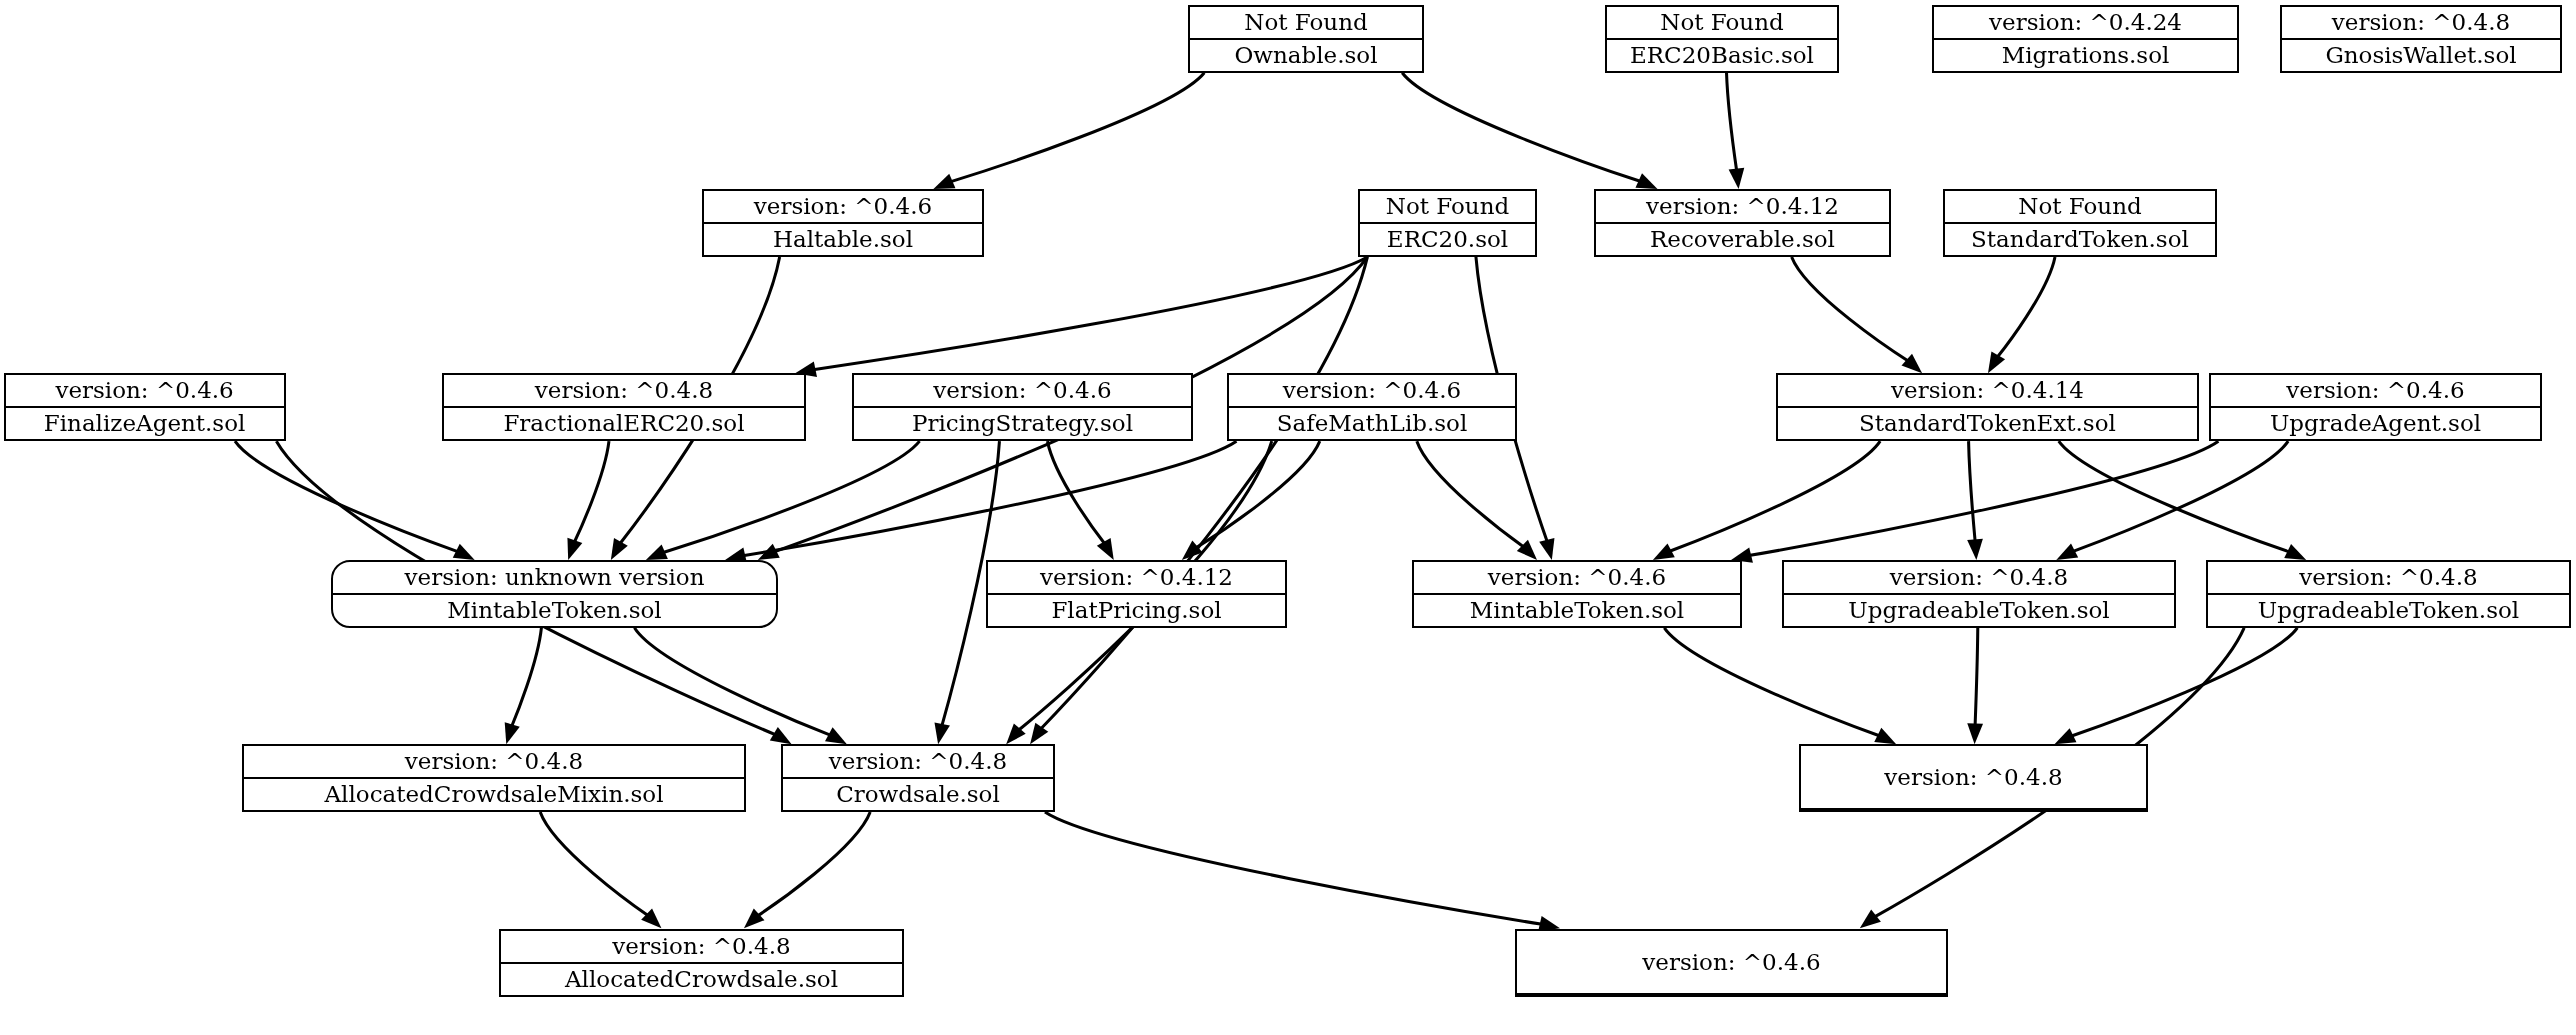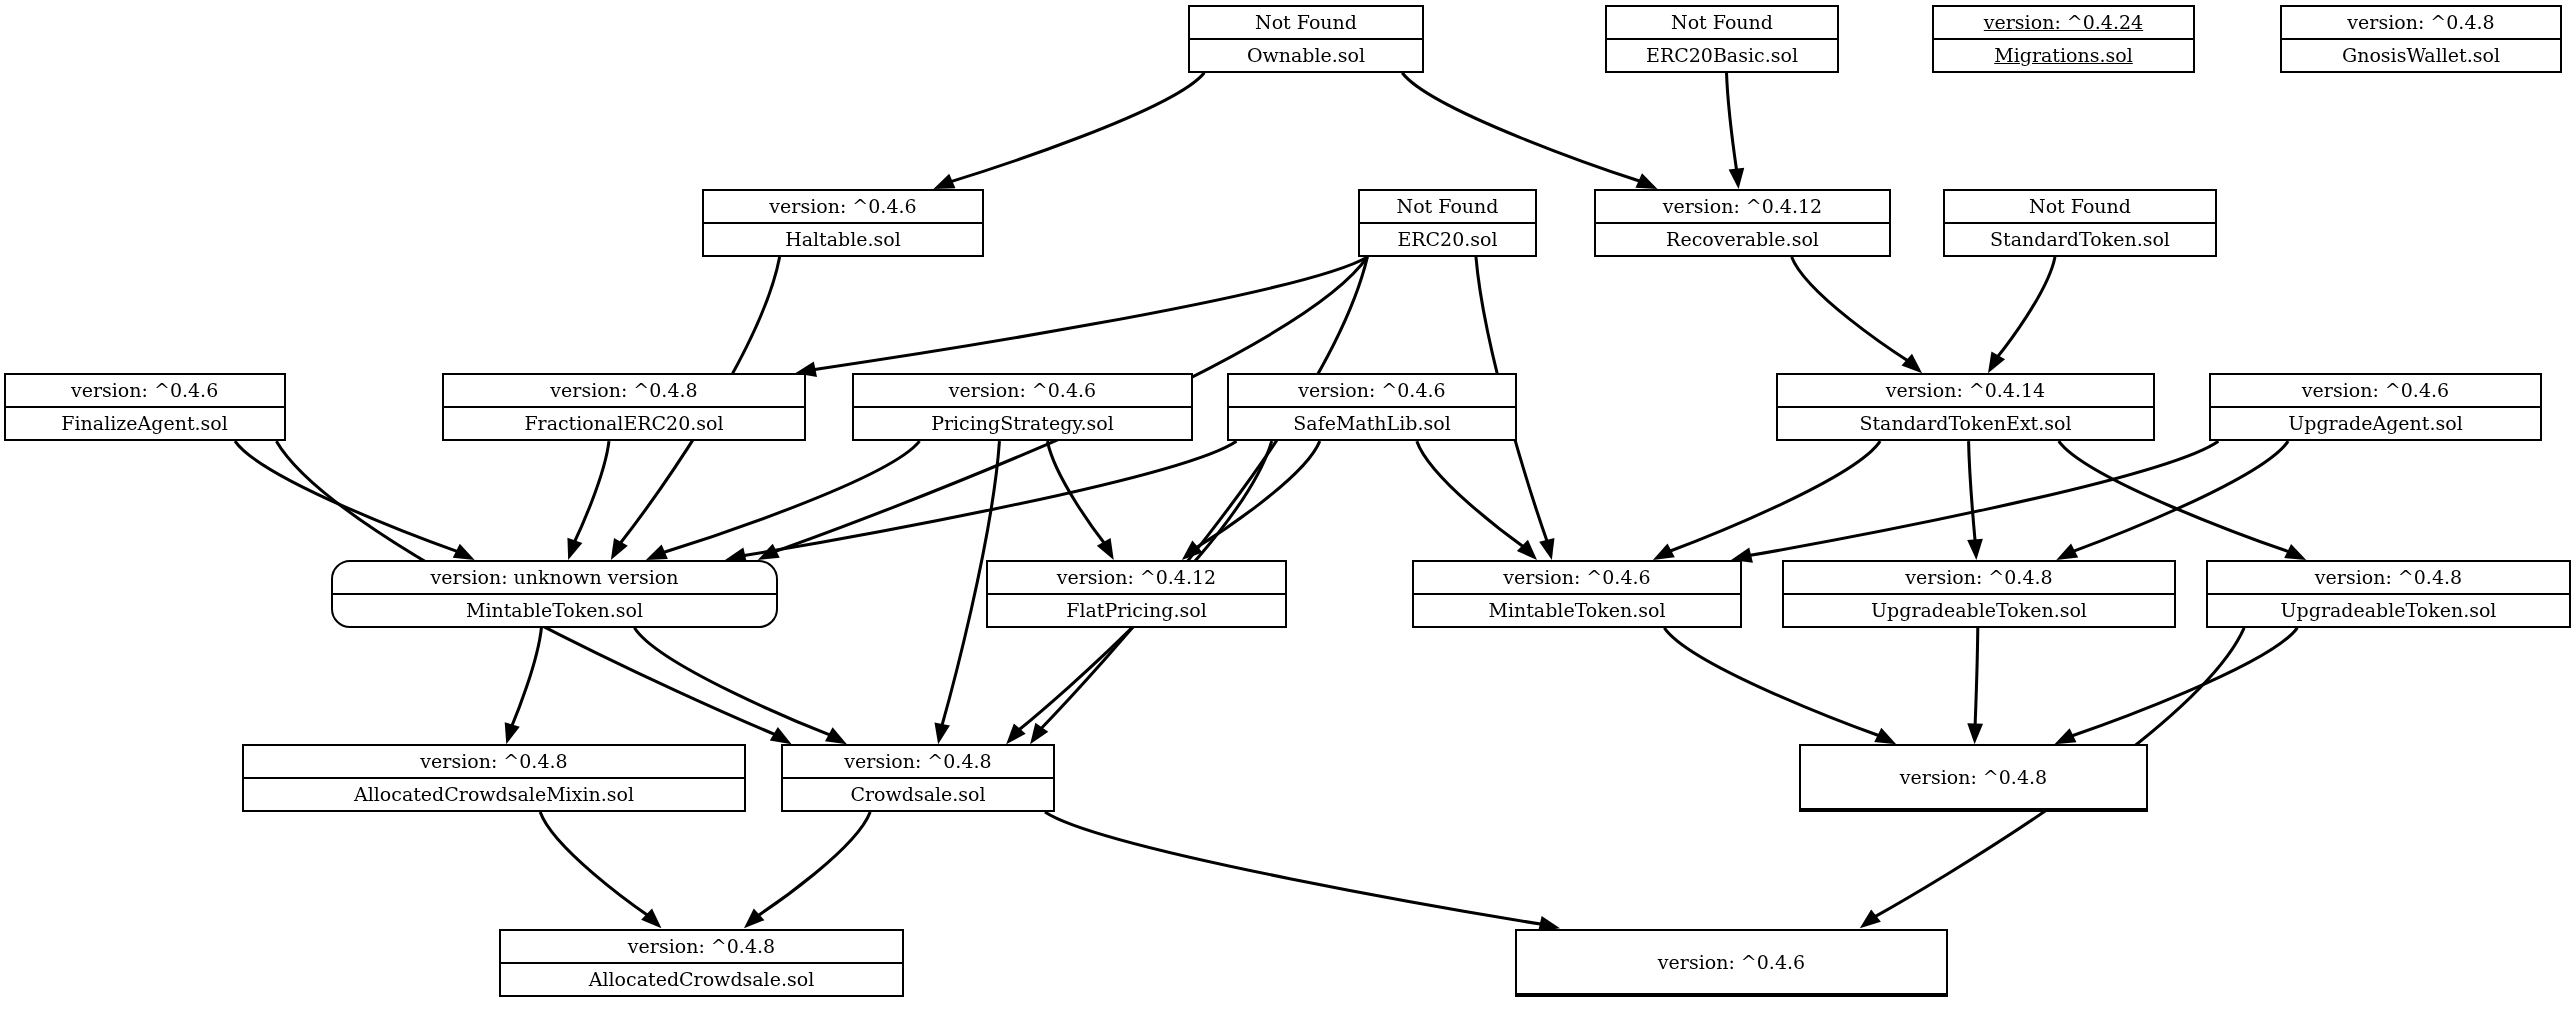--- a/index.html
+++ b/index.html
@@ -34,21 +34,21 @@
     z-index: 5;
   }
   .node-version, .node-file {
     flex: 1 1 50%;
     display: flex;
     align-items: center;
     justify-content: center;
     text-align: center;
     white-space: nowrap;
     color: #000000;
-    font-size: 19px;
+    font-size: 23px;
     line-height: 1;
     padding: 0 8.5px;
   }
   .node-version {
     border-bottom: 2.4px solid #000000;
   }
   .edge-path {
     fill: none;
     stroke: #000000;
     stroke-width: 5;
@@ -202,21 +202,21 @@
     </svg>
   <div id="nodes-layer">
       <div class="node-box" style="left: 1188px; top: 4.8px; width: 236px; height: 68px;">
         <div class="node-version">Not Found</div>
         <div class="node-file">Ownable.sol</div>
       </div>
       <div class="node-box" style="left: 1605px; top: 4.8px; width: 234px; height: 68px;">
         <div class="node-version">Not Found</div>
         <div class="node-file">ERC20Basic.sol</div>
       </div>
-      <div class="node-box" style="left: 1932px; top: 4.8px; width: 263px; height: 68px; text-decoration: underline;">
+      <div class="node-box" style="left: 1932px; top: 4.8px; width: 307px; height: 68px;">
         <div class="node-version">version: ^0.4.24</div>
         <div class="node-file">Migrations.sol</div>
       </div>
       <div class="node-box" style="left: 2280px; top: 4.8px; width: 282px; height: 68px;">
         <div class="node-version">version: ^0.4.8</div>
         <div class="node-file">GnosisWallet.sol</div>
       </div>
       <div class="node-box" style="left: 702px; top: 189px; width: 282px; height: 68px;">
         <div class="node-version">version: ^0.4.6</div>
         <div class="node-file">Haltable.sol</div>
@@ -242,21 +242,21 @@
         <div class="node-file">FractionalERC20.sol</div>
       </div>
       <div class="node-box" style="left: 852px; top: 373px; width: 341px; height: 68px;">
         <div class="node-version">version: ^0.4.6</div>
         <div class="node-file">PricingStrategy.sol</div>
       </div>
       <div class="node-box" style="left: 1227px; top: 373px; width: 290px; height: 68px;">
         <div class="node-version">version: ^0.4.6</div>
         <div class="node-file">SafeMathLib.sol</div>
       </div>
-      <div class="node-box" style="left: 1776px; top: 373px; width: 379px; height: 68px;">
+      <div class="node-box" style="left: 1776px; top: 373px; width: 423px; height: 68px;">
         <div class="node-version">version: ^0.4.14</div>
         <div class="node-file">StandardTokenExt.sol</div>
       </div>
       <div class="node-box" style="left: 2209px; top: 373px; width: 333px; height: 68px;">
         <div class="node-version">version: ^0.4.6</div>
         <div class="node-file">UpgradeAgent.sol</div>
       </div>
       <div class="node-box" style="left: 331px; top: 560px; width: 447px; height: 68px; border-radius: 19px;">
         <div class="node-version">version: unknown version</div>
         <div class="node-file">MintableToken.sol</div>

